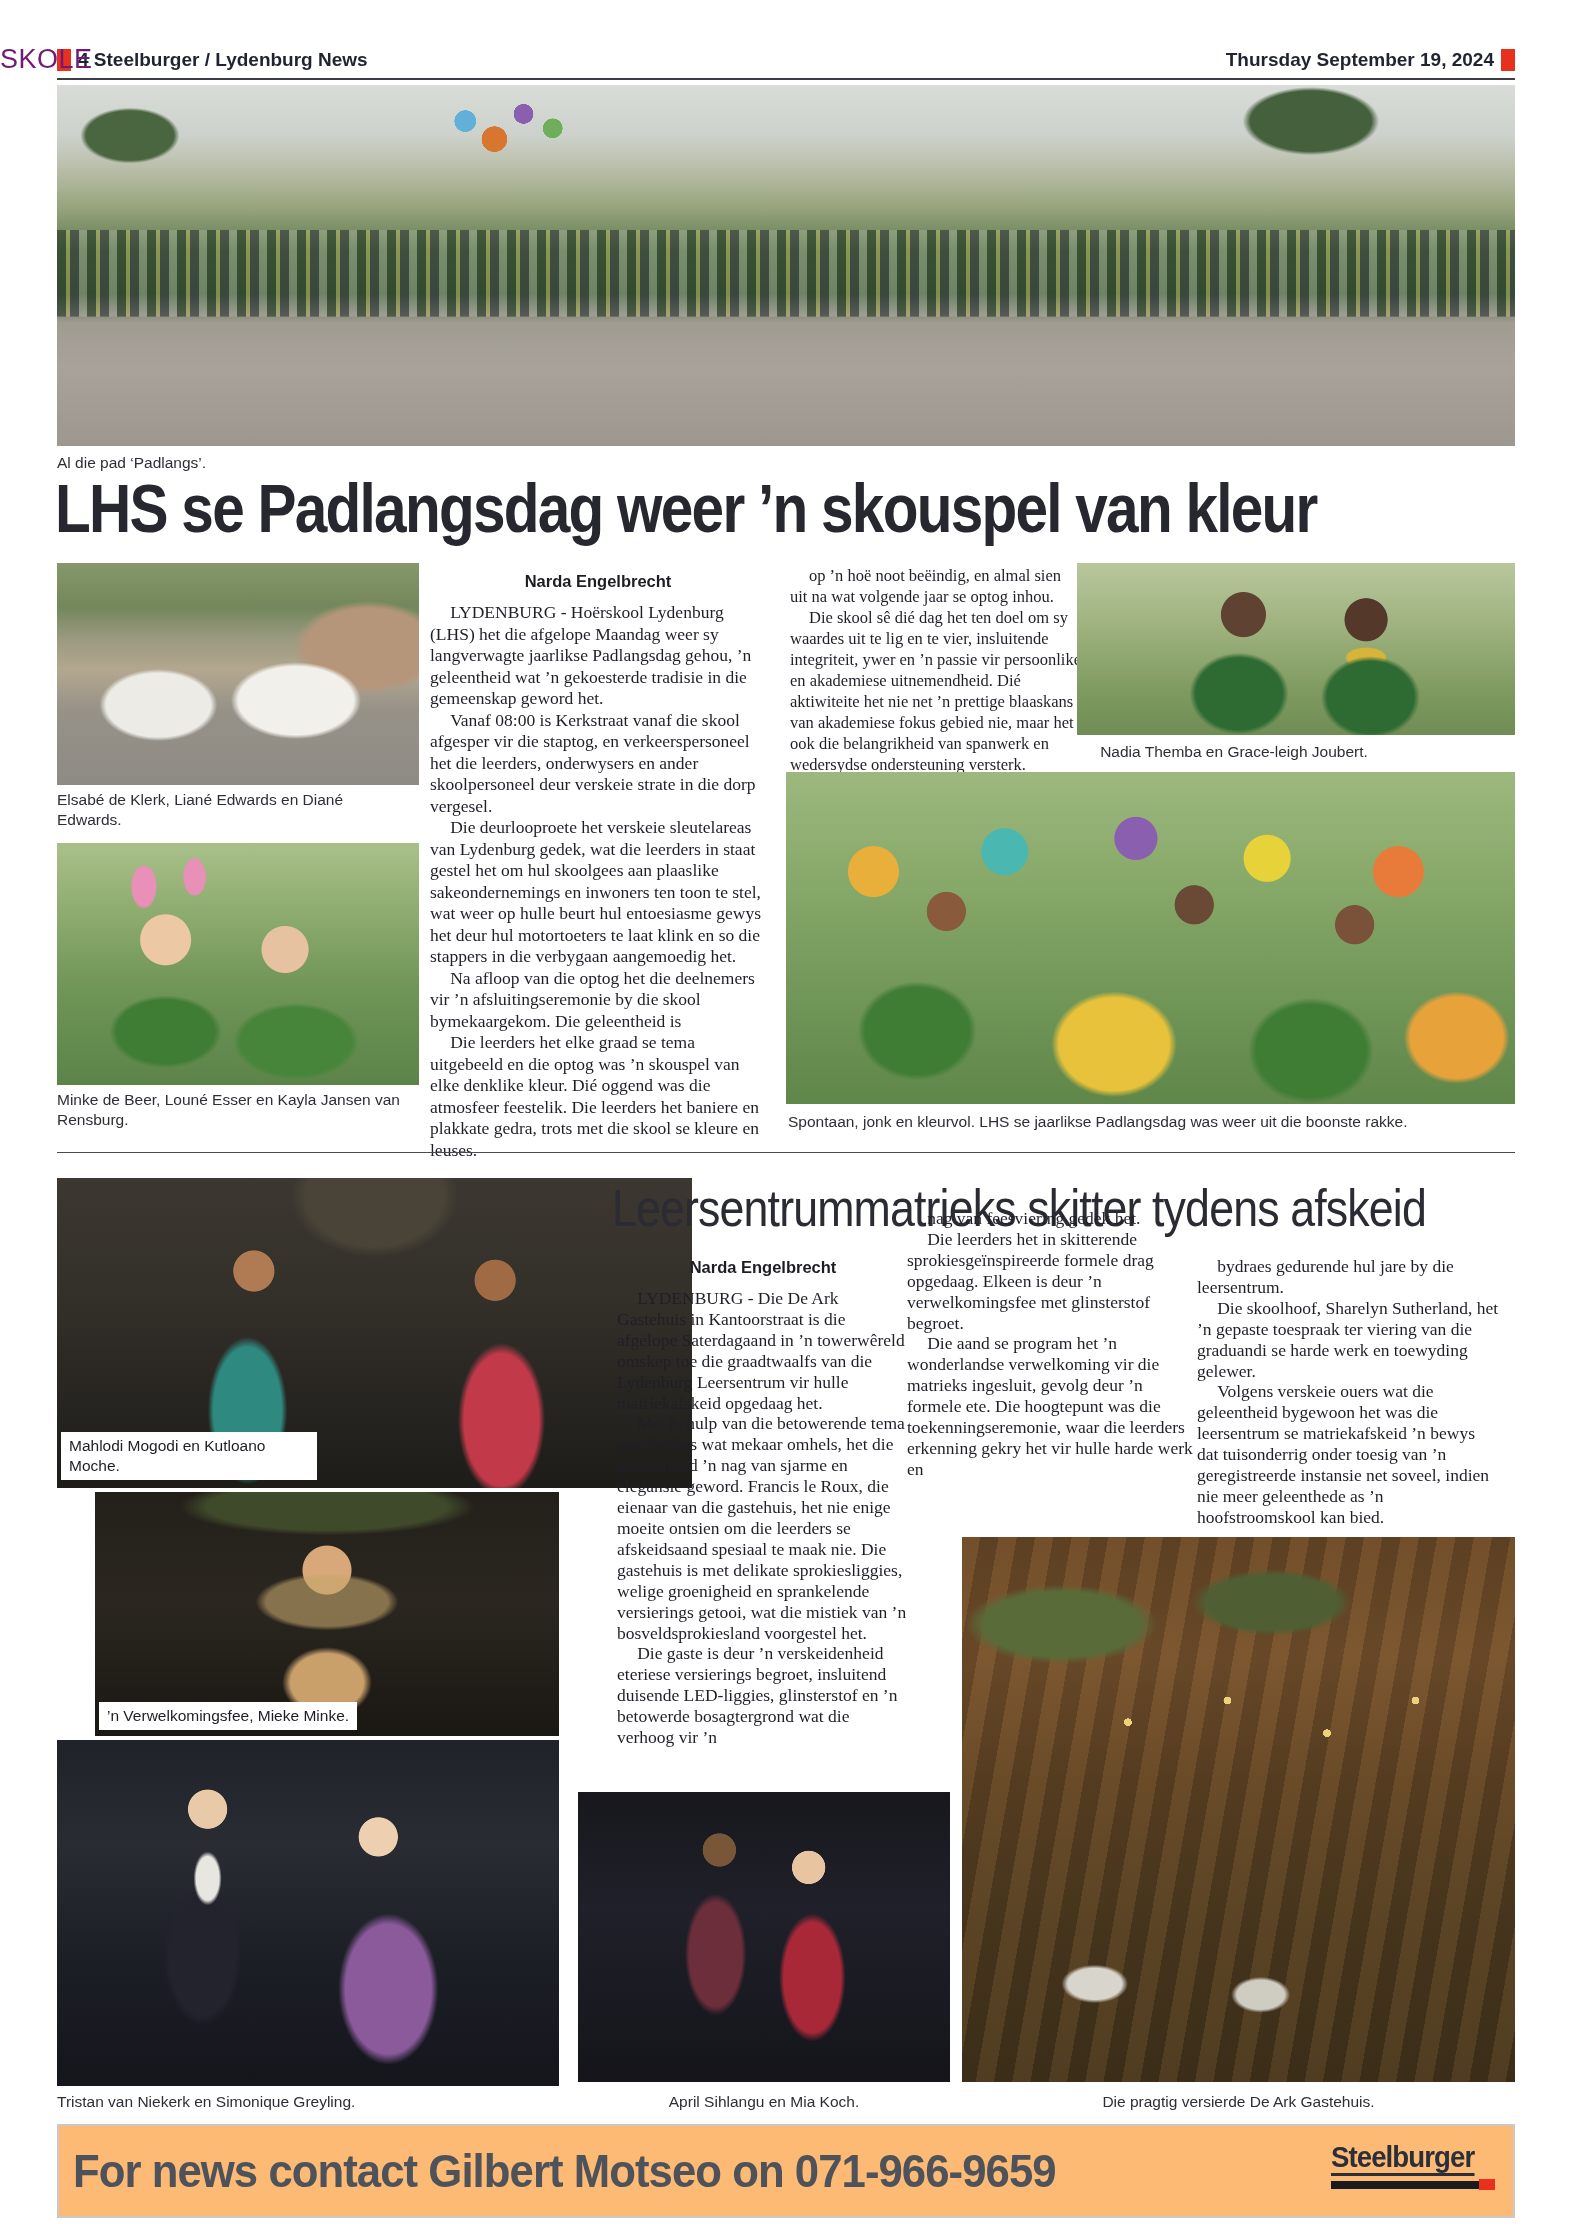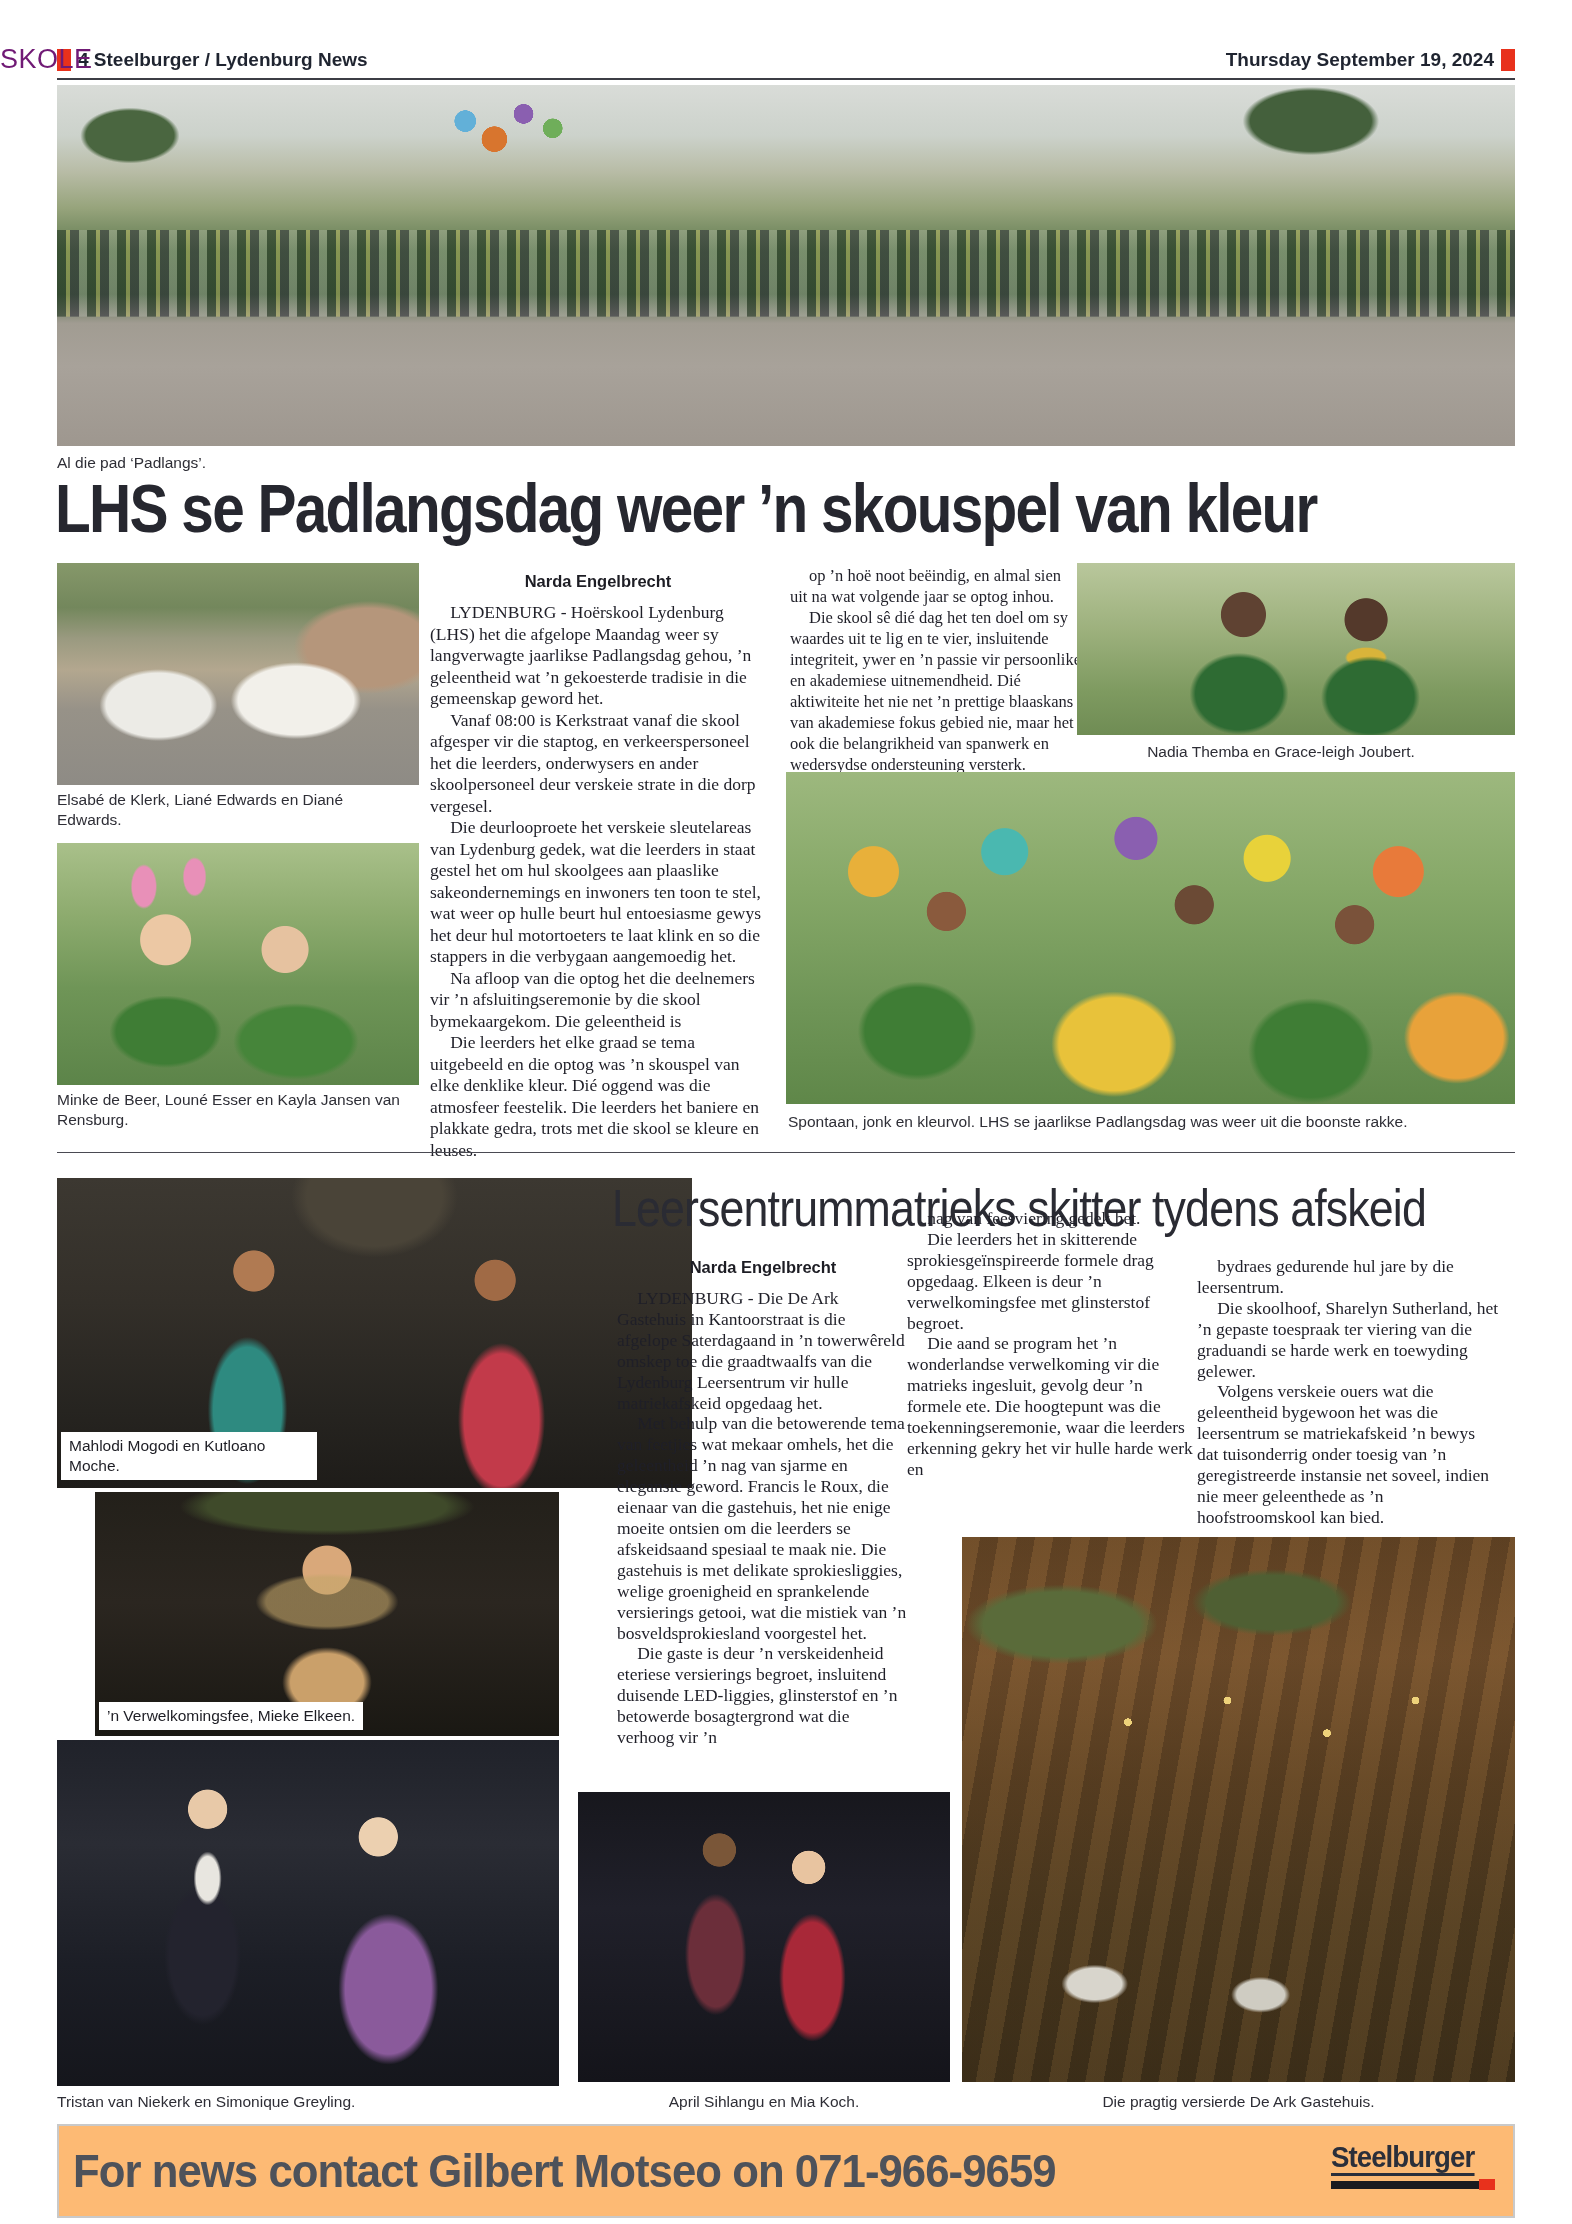--- a/index.html
+++ b/index.html
@@ -171,32 +171,32 @@
       <p>Die deurlooproete het verskeie sleutelareas van Lydenburg gedek, wat die leerders in staat gestel het om hul skoolgees aan plaaslike sakeondernemings en inwoners ten toon te stel, wat weer op hulle beurt hul entoesiasme gewys het deur hul motortoeters te laat klink en so die stappers in die verbygaan aangemoedig het.</p>
       <p>Na afloop van die optog het die deelnemers vir ’n afsluitingseremonie by die skool bymekaargekom. Die geleentheid is</p>
       <p>Die leerders het elke graad se tema uitgebeeld en die optog was ’n skouspel van elke denklike kleur. Dié oggend was die atmosfeer feestelik. Die leerders het baniere en plakkate gedra, trots met die skool se kleure en leuses.</p>
     </div>
   <div class="abs textcol" id="a1col2">
       <p>op ’n hoë noot beëindig, en almal sien uit na wat volgende jaar se optog inhou.</p>
       <p>Die skool sê dié dag het ten doel om sy waardes uit te lig en te vier, insluitende integriteit, ywer en ’n passie vir persoonlike en akademiese uitnemendheid. Dié aktiwiteite het nie net ’n prettige blaaskans van akademiese fokus gebied nie, maar het ook die belangrikheid van spanwerk en wedersydse ondersteuning versterk.</p>
     </div>
 
   <div class="photo" id="photo-nadia"></div>
-  <div class="abs caption caption-center" style="left:1062px;top:742px;width:438px;">Nadia Themba en Grace-leigh Joubert.</div>
+  <div class="abs caption caption-center" style="left:1015px;top:742px;width:438px;">Nadia Themba en Grace-leigh Joubert.</div>
 
   <div class="photo" id="photo-group"></div>
   <div class="abs caption" style="left:788px;top:1112px;width:727px;">Spontaan, jonk en kleurvol. LHS se jaarlikse Padlangsdag was weer uit die boonste rakke.</div>
 
   <div class="abs" id="divider"></div>
 
   <div class="photo" id="photo-mahlodi">
     <div class="overlay-caption" style="left:4px;bottom:8px;width:240px;">Mahlodi Mogodi en Kutloano Moche.</div>
   </div>
   <div class="photo" id="photo-fairy">
-    <div class="overlay-caption" style="left:4px;bottom:6px;white-space:nowrap;">’n Verwelkomingsfee, Mieke Elkeen.</div>
+    <div class="overlay-caption" style="left:4px;bottom:6px;white-space:nowrap;">’n Verwelkomingsfee, Mieke Minke.</div>
   </div>
   <div class="photo" id="photo-tristan"></div>
   <div class="abs caption" style="left:57px;top:2092px;width:500px;">Tristan van Niekerk en Simonique Greyling.</div>
 
   <div class="abs" style="left:612px;top:1182px;">
     <span class="headline2 cond">Leersentrummatrieks skitter tydens afskeid</span>
   </div>
   <div class="abs byline" style="left:617px;top:1258px;width:292px;">Narda Engelbrecht</div>
 
   <div class="abs textcol" id="a2col1">

